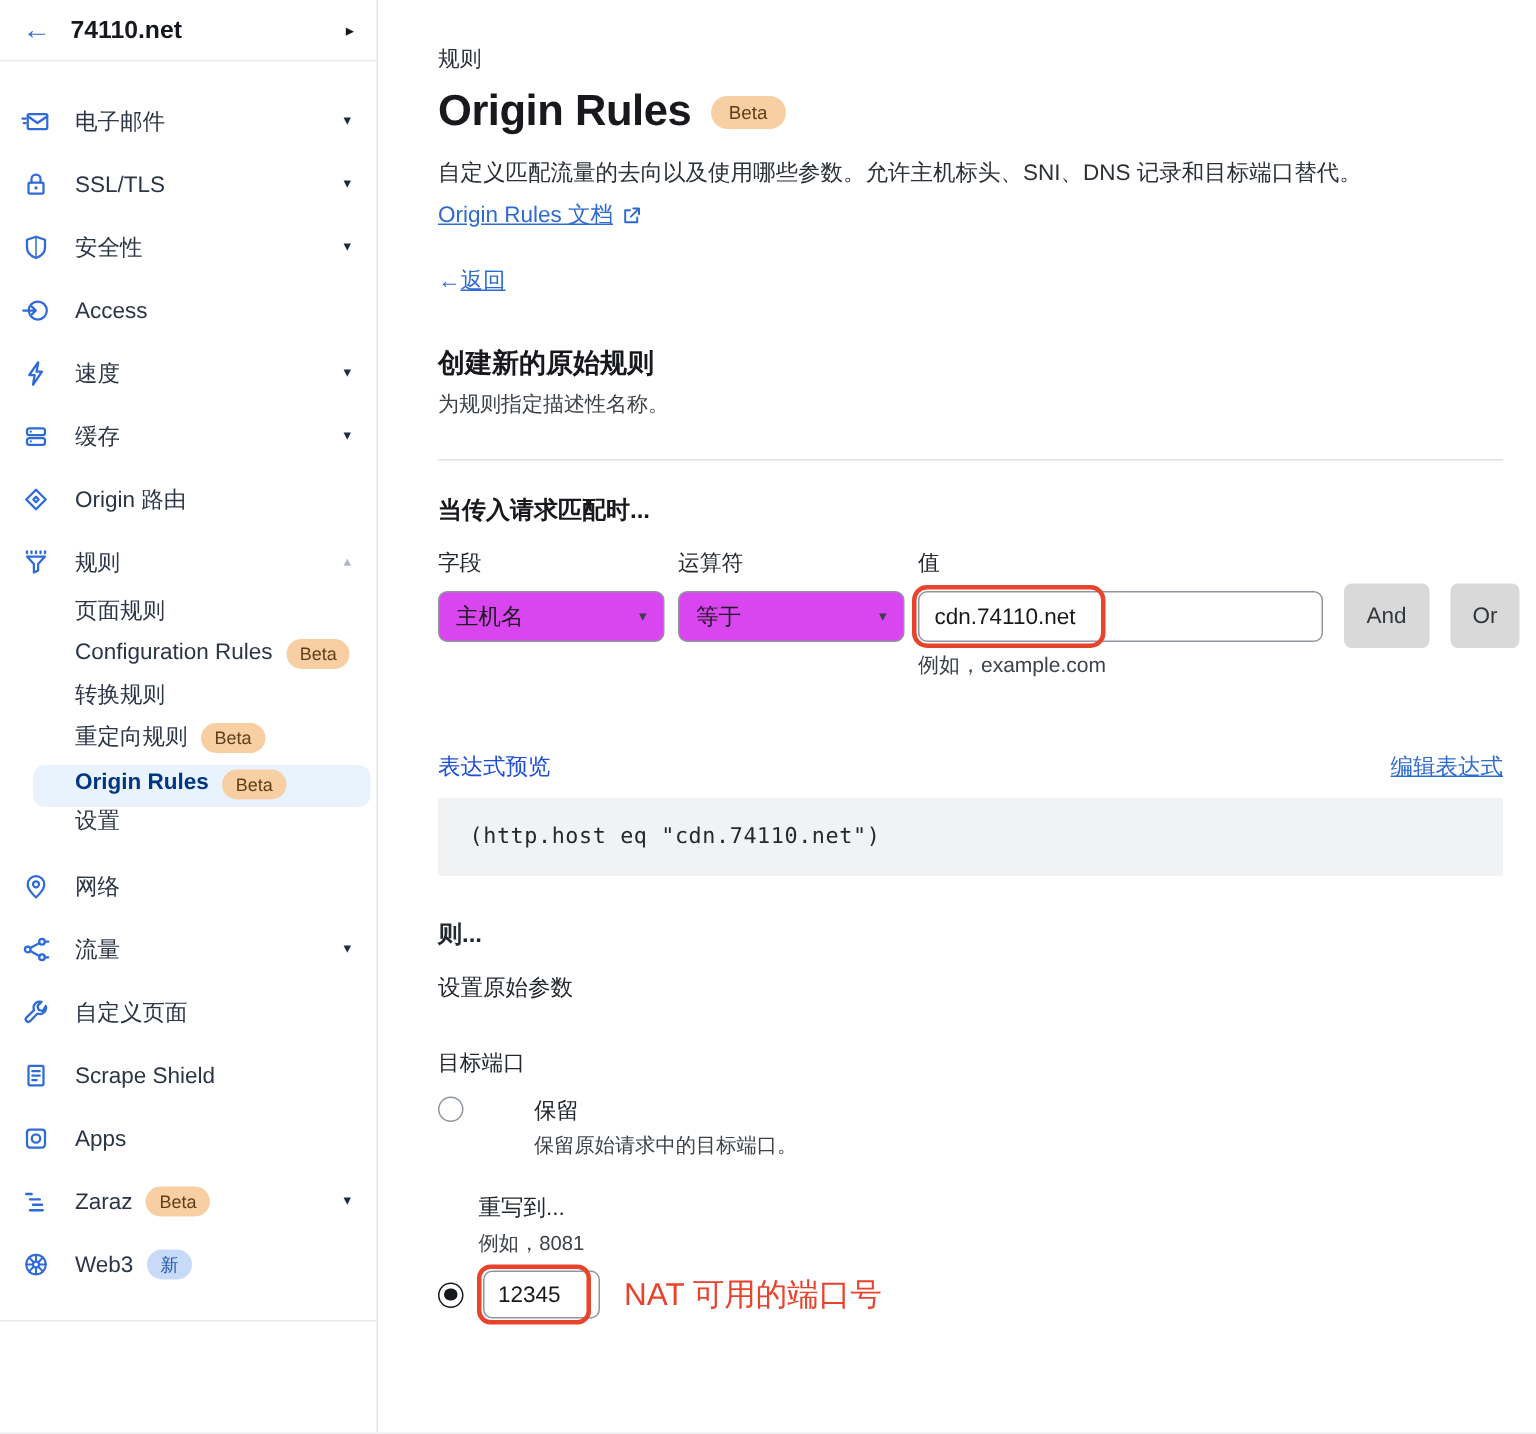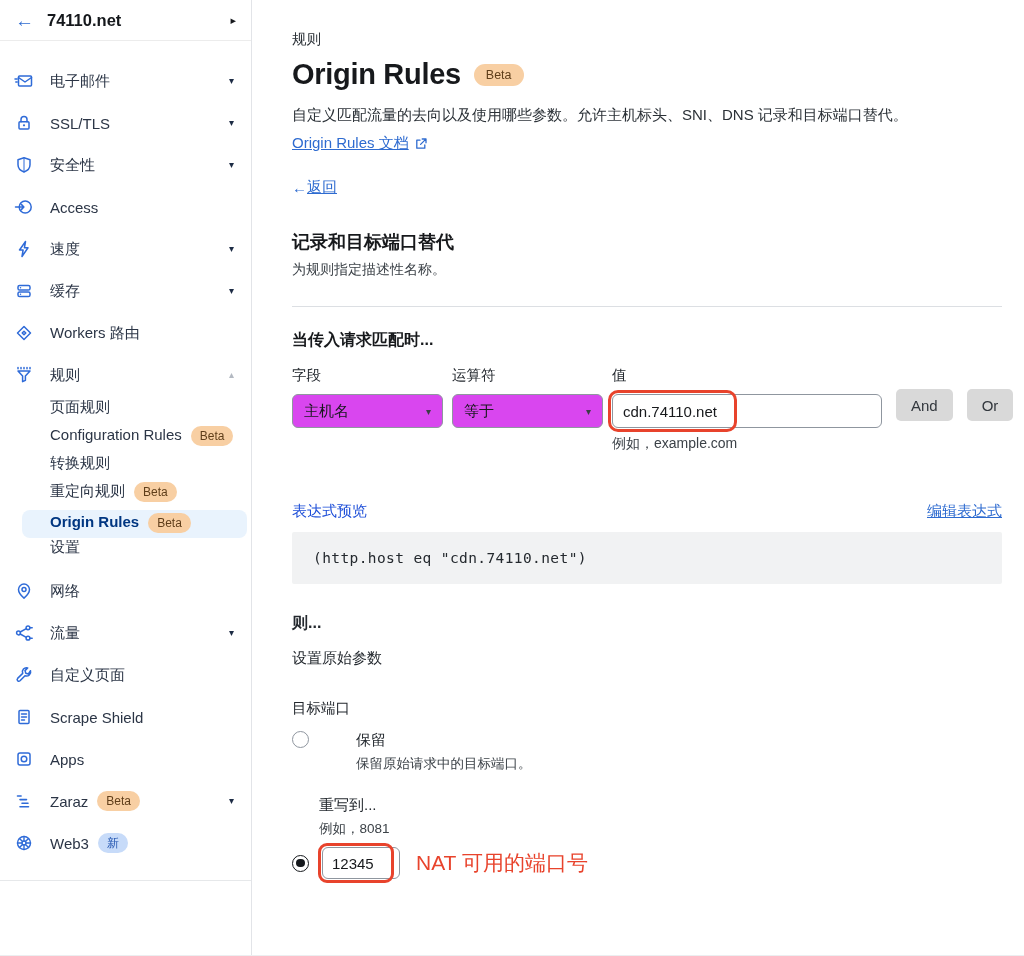--- a/index.html
+++ b/index.html
@@ -71,21 +71,21 @@
   .cond-col { display:flex; flex-direction:column; }
   .cond-label { font-size:14.5px; color:#23282e; margin-bottom:9px; }
   .select { width:151px; height:34px; border:1px solid #8f969f; border-radius:6px;
     background:#d946ef; display:flex; align-items:center; justify-content:space-between;
     padding:0 11px; font-size:15px; color:#17191c; cursor:pointer; }
   .sel-caret { font-size:10px; color:#3a3f44; } .gap9 { width:9px; flex:none; } .gap14 { width:14px; flex:none; }
   .value-wrap { position:relative; width:270px; }
   .value-input { width:270px; }
   .red-ring-value { position:absolute; left:-4px; top:-4px; width:129px; height:42px;
     border:3px solid #e8432c; border-radius:10px; pointer-events:none; }
-  .andor-btn { height:32px; padding:0 15px; margin-top:23px; border-radius:5px;
+  .andor-btn { height:43px; padding:0 15px; margin-top:23px; border-radius:5px;
     background:#d9d9d9; color:#33383e; font-size:15px; display:flex; align-items:center;
     cursor:pointer; border:none; font-family:inherit; }
 
   .expr-row { display:flex; justify-content:space-between; align-items:center; margin-top:49px; }
   .expr-label { font-size:15px; color:#1d4ed8; }
   .code-box { margin-top:11px; background:#f1f2f3; border-radius:2px; padding:18px 21px;
     font-family:"DejaVu Sans Mono","Liberation Mono",monospace; font-size:14.5px;
     color:#24292e; letter-spacing:0.4px; }
 
   .then-title { font-size:16px; font-weight:bold; margin-top:29px; }
@@ -190,21 +190,21 @@
       <span class="caret">▾</span>
     </div>
 
     <div class="nav-item">
       <span class="nav-icon">
         <svg viewBox="0 0 20 20" fill="none" stroke="currentColor" stroke-width="1.5" stroke-linejoin="round">
             <path d="M10 3.5l6.5 6.5L10 16.5 3.5 10z"></path>
             <path d="M8.2 10L10 8.2 11.8 10 10 11.8z"></path>
           </svg>
       </span>
-      <span class="nav-label">Workers 路由</span>
+      <span class="nav-label">Origin 路由</span>
     </div>
 
     <div class="nav-item">
       <span class="nav-icon">
         <svg viewBox="0 0 20 20" fill="none" stroke="currentColor" stroke-width="1.5" stroke-linecap="round" stroke-linejoin="round">
             <path d="M4 6h12l-4.6 5v4.3l-2.8 1.4v-5.7z"></path>
             <path d="M4 2.6v1.2M7 2.6v1.2M10 2.6v1.2M13 2.6v1.2M16 2.6v1.2"></path>
           </svg>
       </span>
       <span class="nav-label">规则</span>
@@ -338,21 +338,21 @@
           <path d="M7.2 1h3.8v3.8M10.6 1.4L5.6 6.4"></path>
         </svg>
     </span>
   </div>
 
   <div class="back-row">
     <span>←</span>
       <span class="blue-link">返回</span>
   </div>
 
-  <div class="section-title">记录和目标端口替代</div>
+  <div class="section-title">创建新的原始规则</div>
 
   <div class="help">为规则指定描述性名称。</div>
 
   <hr class="hdiv">
 
   <div class="match-title">当传入请求匹配时...</div>
 
   <div class="cond-row">
     <div class="cond-col">
       <div class="cond-label">字段</div>

